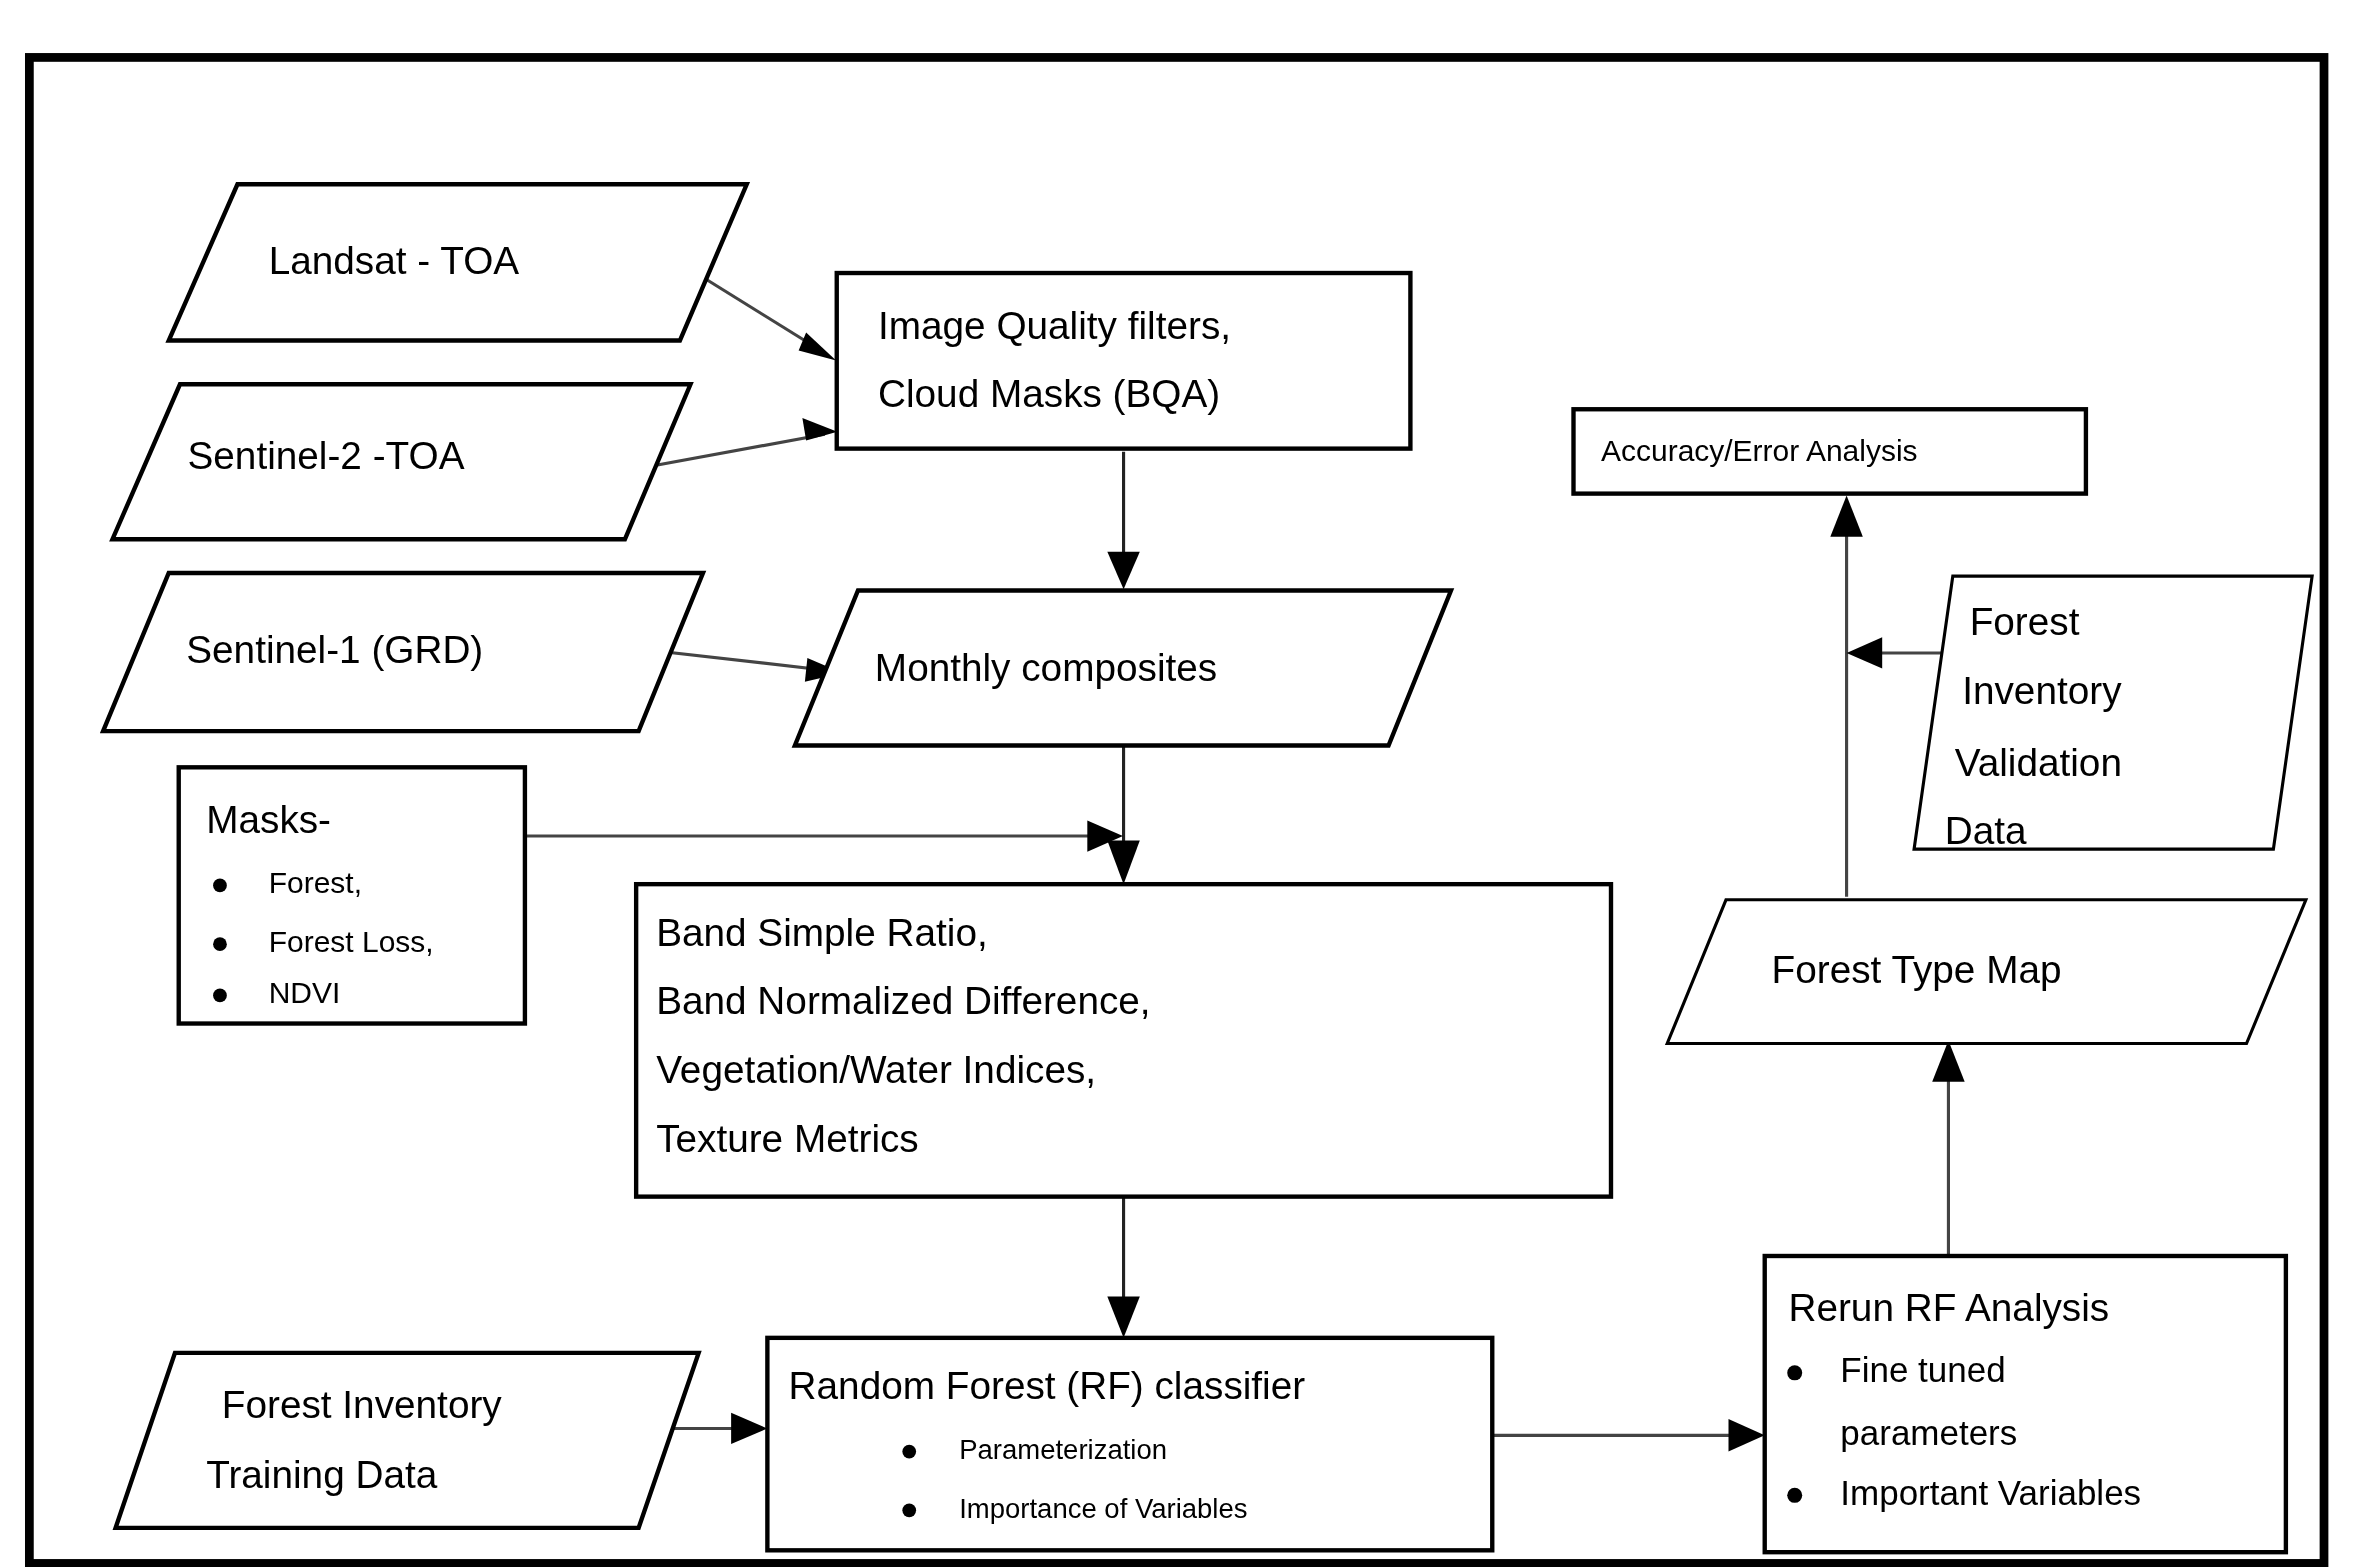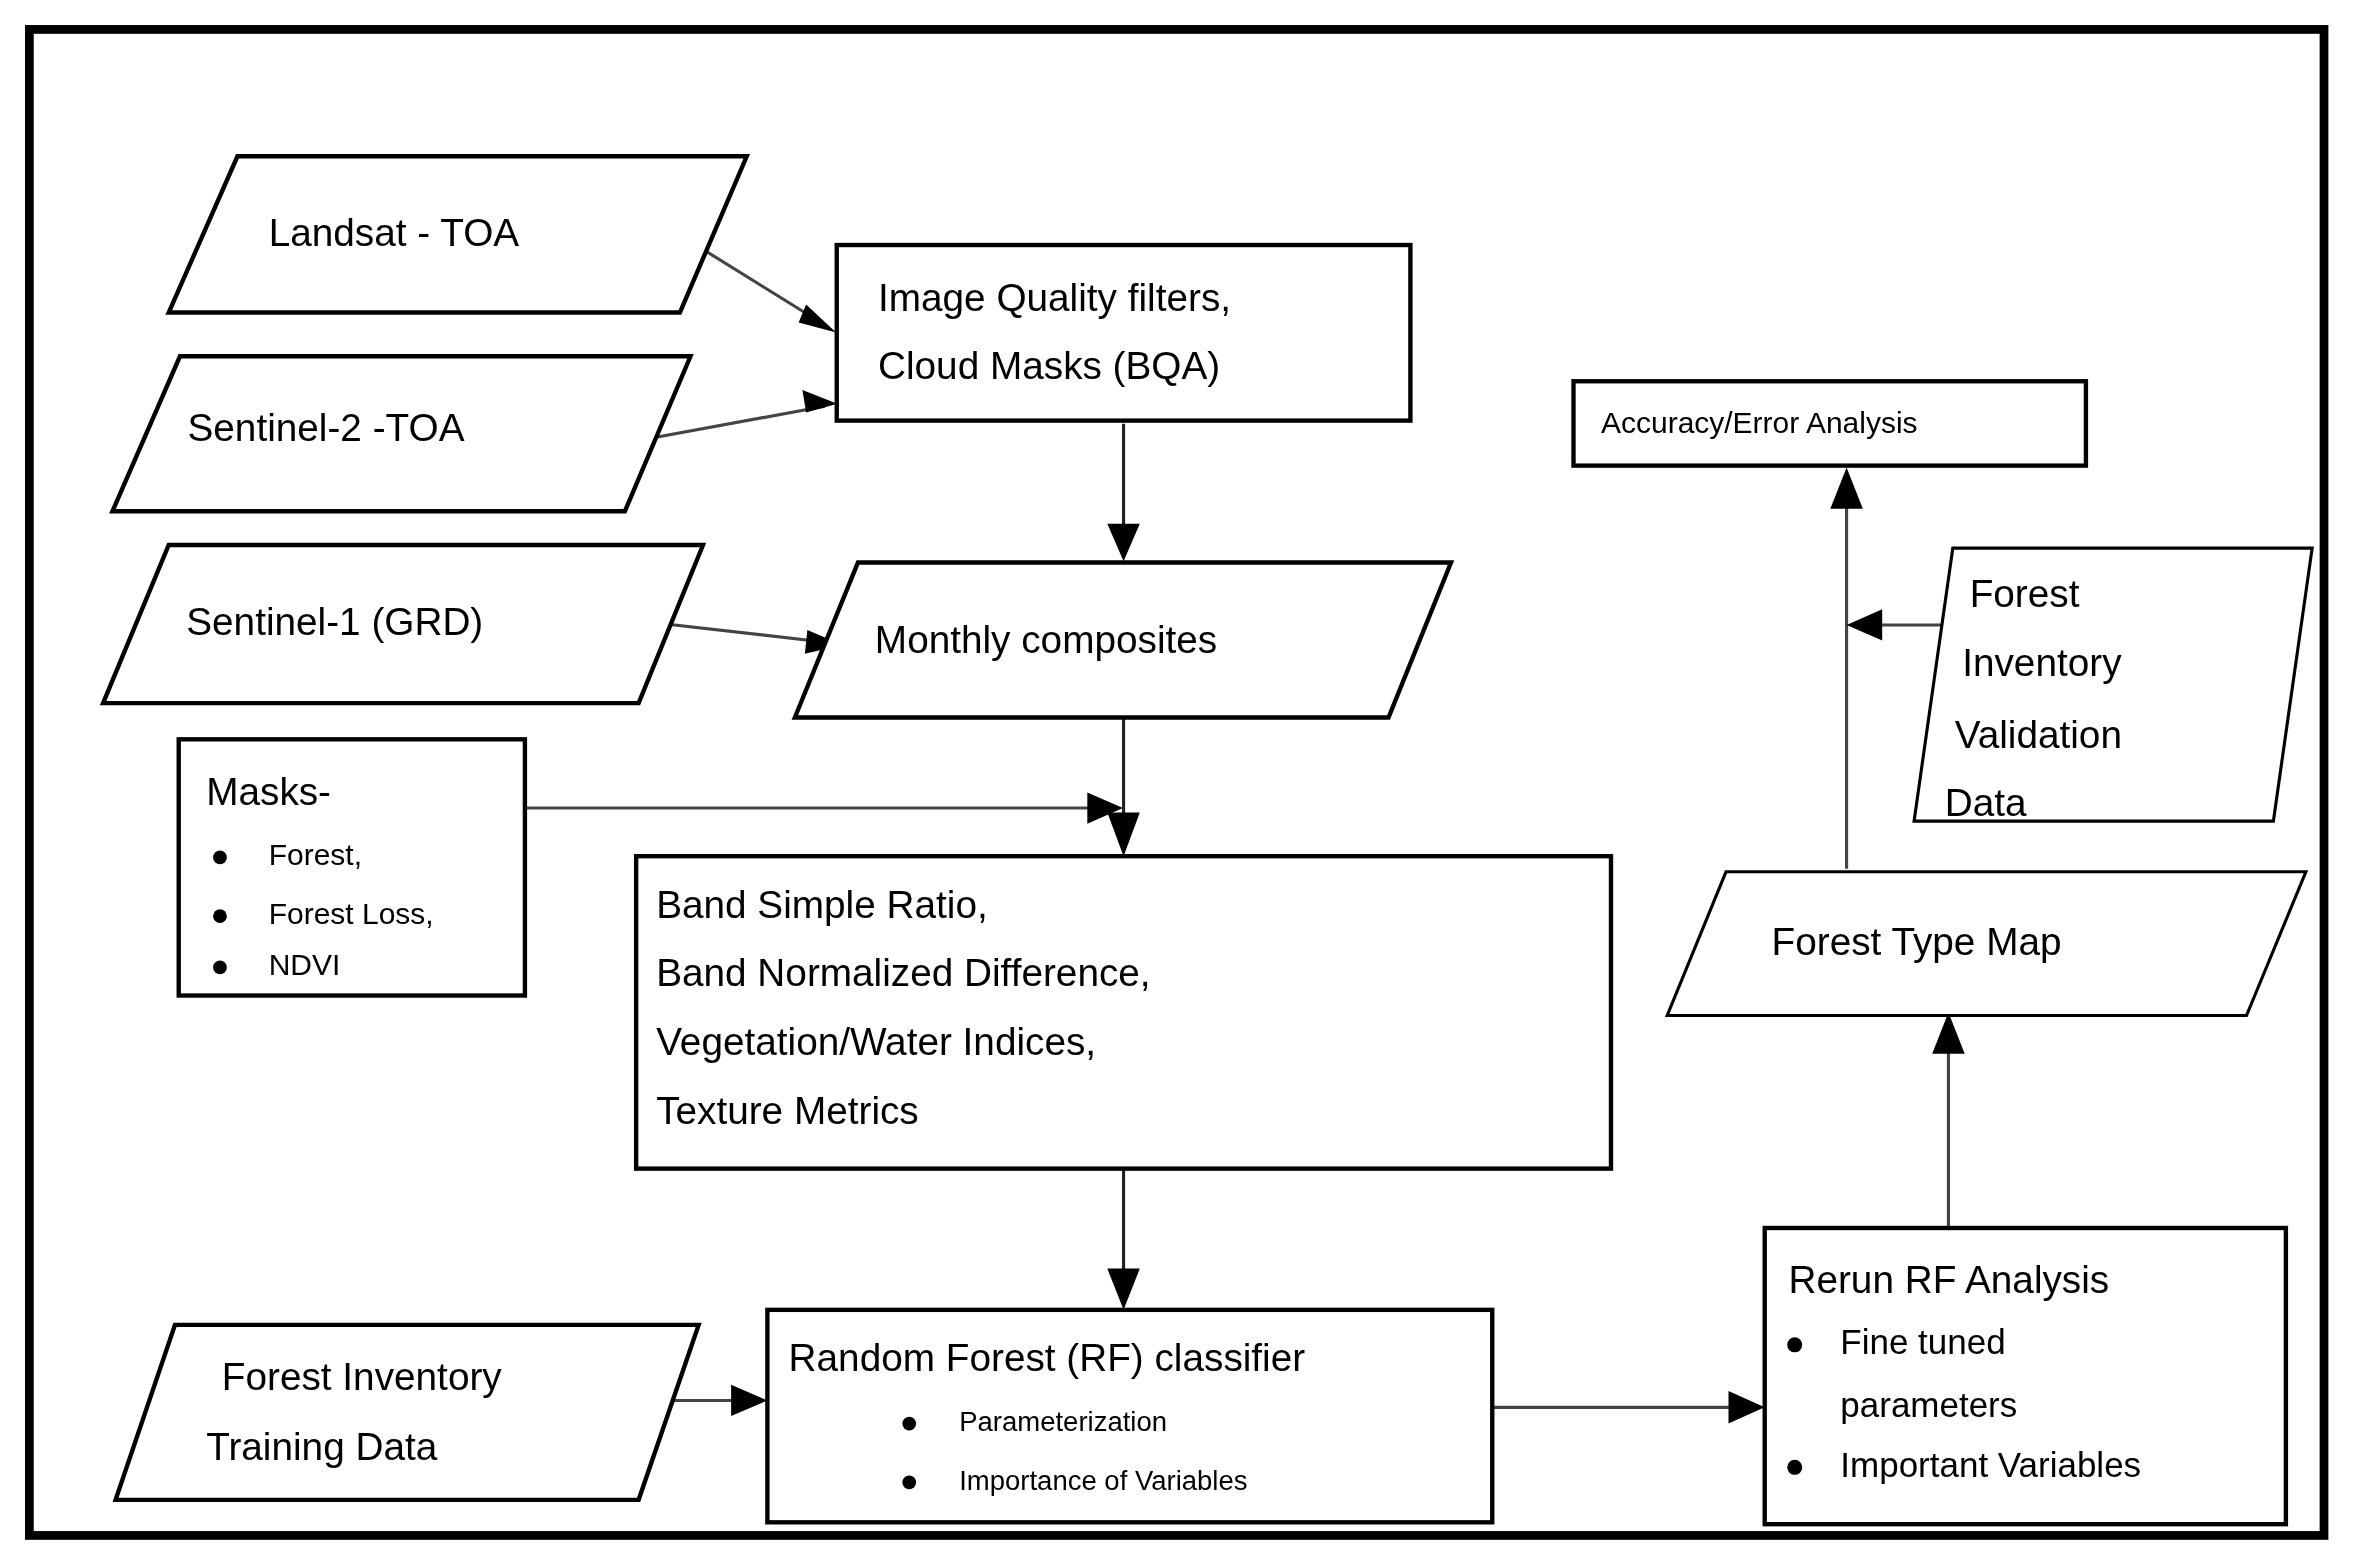--- a/index.html
+++ b/index.html
@@ -10,20 +10,21 @@
   body {
     width: 2354px;
     height: 1568px;
     font-family: "Liberation Sans", sans-serif;
     overflow: hidden;
   }
   #flow-root {
     position: relative;
     width: 2354px;
     height: 1196px;
+    margin-top: 28px;
   }
   svg#flowchart {
     display: block;
     width: 2354px;
     height: 1568px;
   }
   .node-shape {
     fill: #ffffff;
     stroke: #000000;
     stroke-width: 7;

